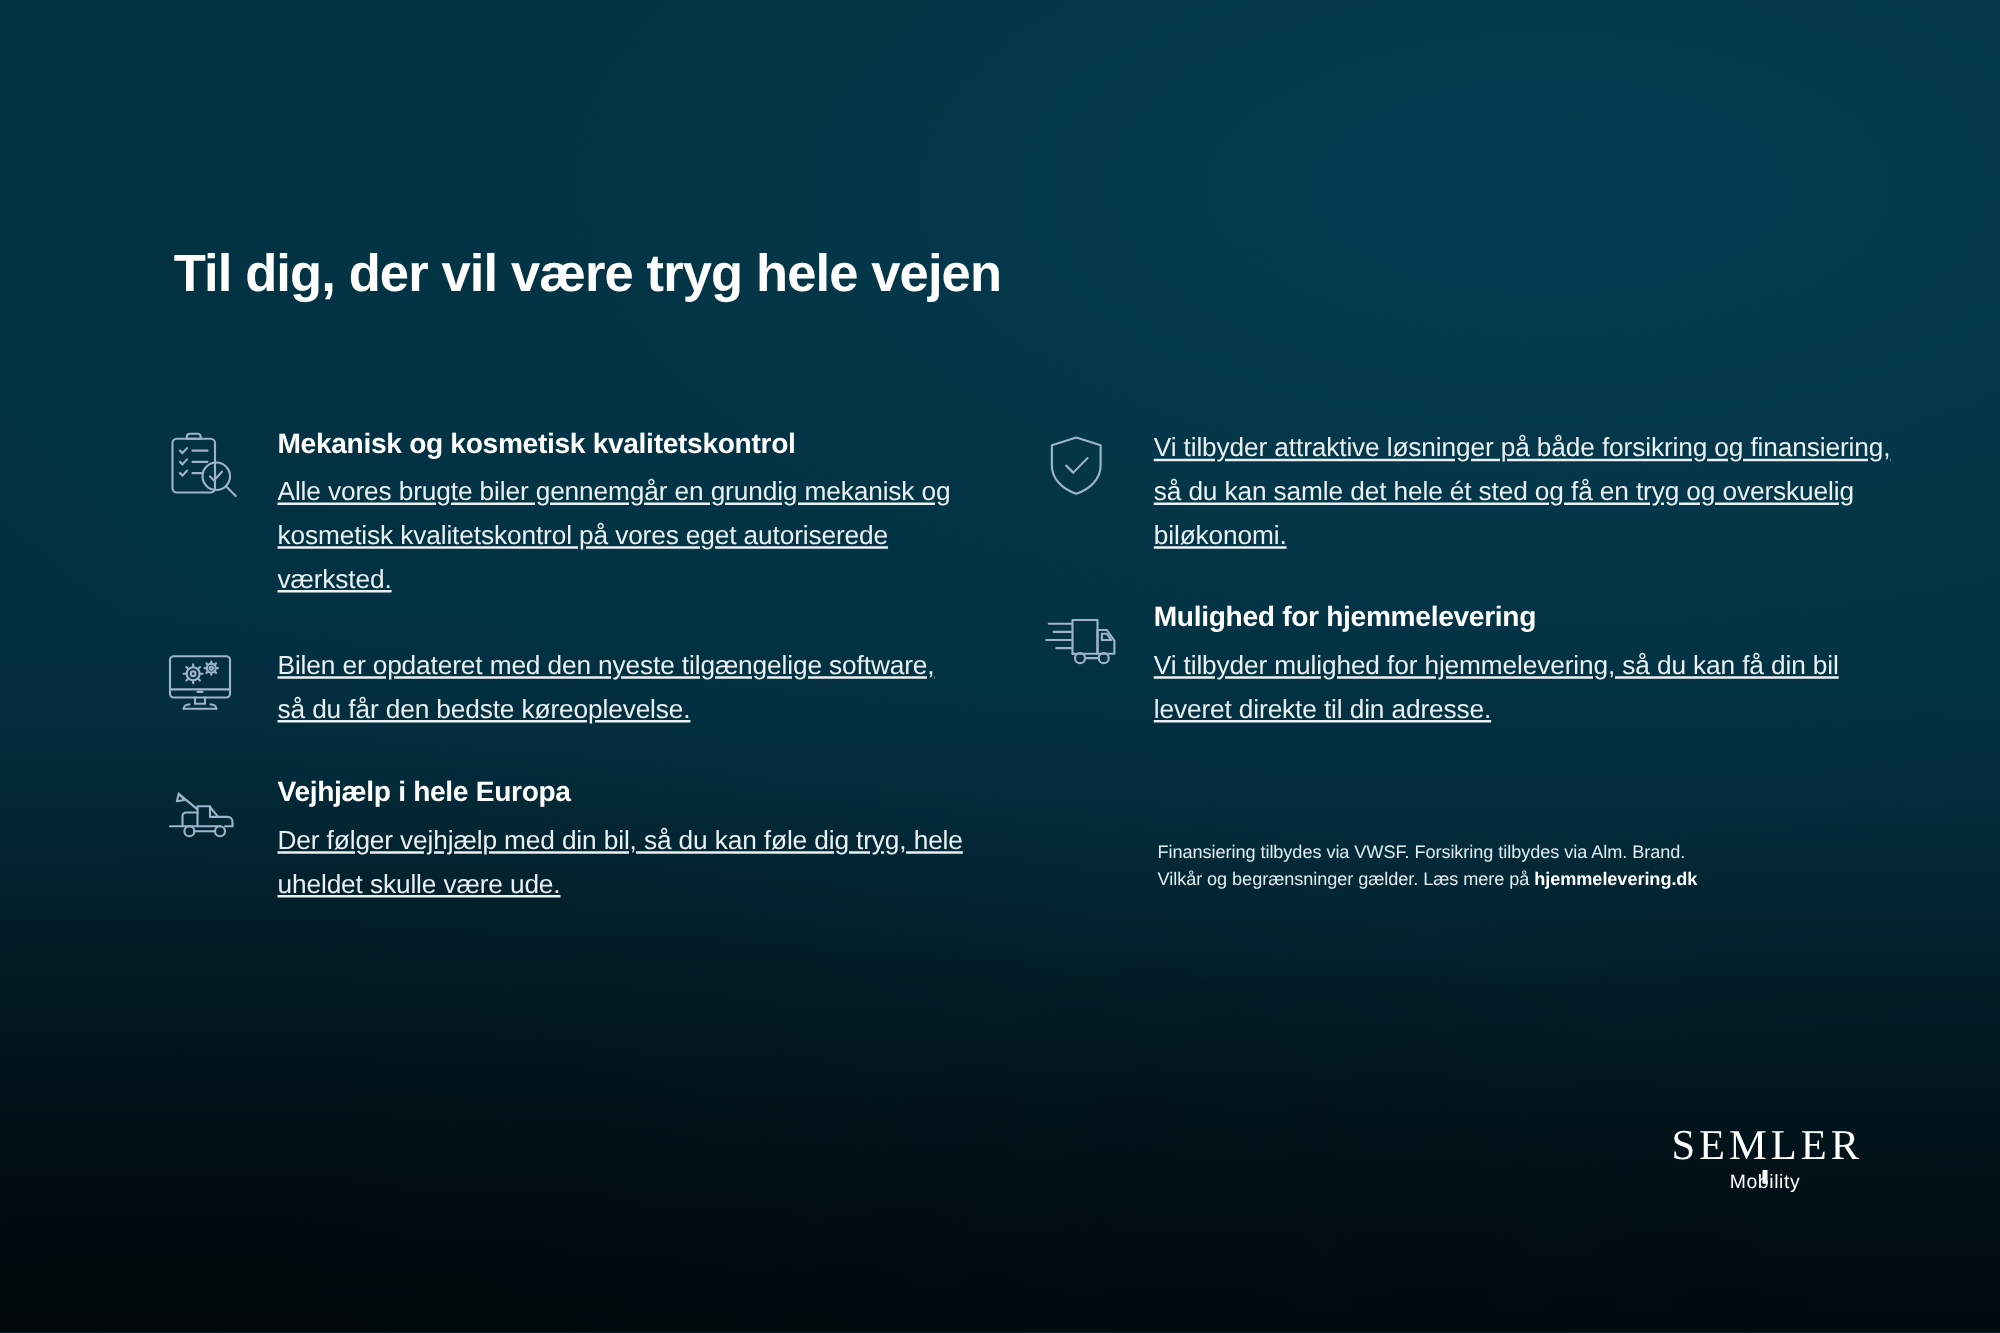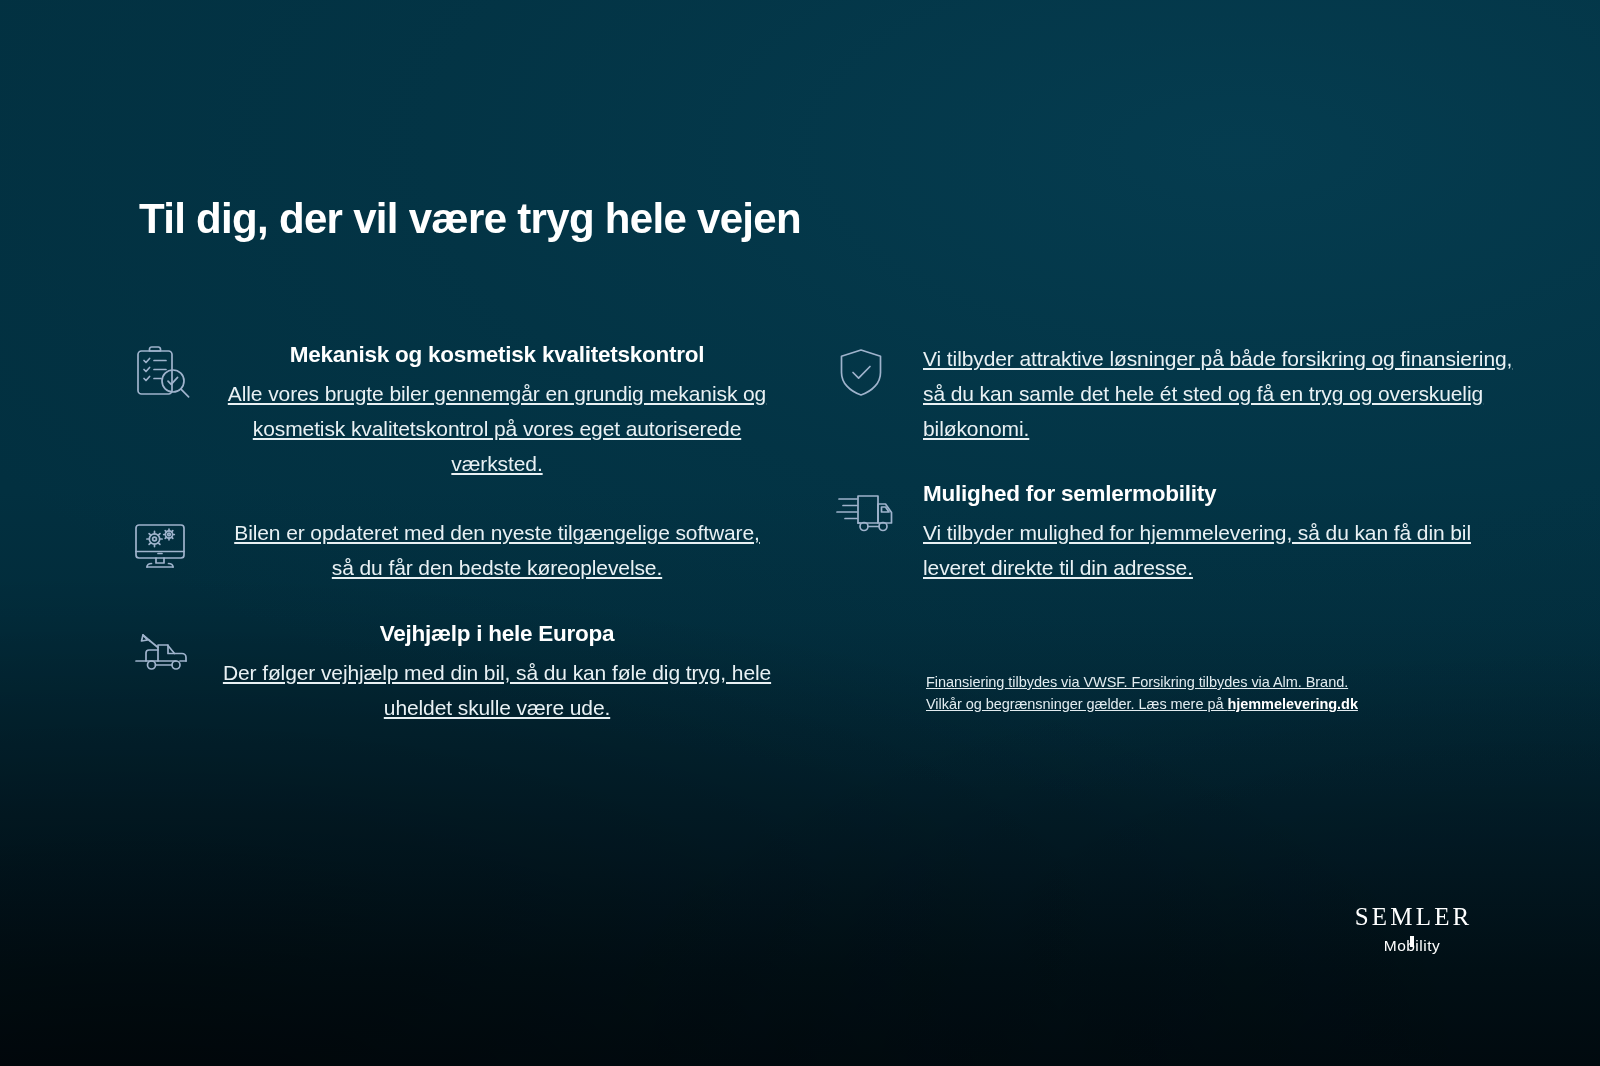--- a/index.html
+++ b/index.html
@@ -62,21 +62,21 @@
     letter-spacing: -0.7px;
     color: #ffffff;
     white-space: nowrap;
   }
 
   
   .col {
     position: absolute;
     top: 340px;
   }
-  .col-left  { left: 100px;  width: 640px; text-align: center; }
+  .col-left  { left: 100px;  width: 640px; }
   .col-right { left: 801px;  width: 690px; }
 
   .feature {
     position: relative;
     display: block;
     padding-left: 90px;
   }
   .feature + .feature { margin-top: 34px; }
 
   .feature-icon {
@@ -121,37 +121,36 @@
     position: absolute;
     left: 894px;
     top: 671px;
     width: 560px;
     margin: 0;
     font-size: 14.5px;
     line-height: 22px;
     font-weight: 400;
     letter-spacing: -0.05px;
     color: #e2ecf0;
-    text-decoration: underline;
   }
   .legal .legal-line { display: block; white-space: nowrap; }
   .legal .legal-link { font-weight: 700; color: #ffffff; }
 
   
   .logo {
     position: absolute;
     left: 1302px;
     top: 898px;
     width: 156px;
     text-align: center;
   }
   .logo-word {
     display: block;
     font-family: "Liberation Serif", serif;
-    font-size: 25px;
+    font-size: 34px;
     line-height: 38px;
     font-weight: 400;
     letter-spacing: 3.2px;
     text-indent: 3.2px;
     color: #ffffff;
   }
   .logo-rule {
     position: relative;
     height: 11px;
     margin: 7px 0 4px 0;
@@ -268,21 +267,21 @@
             <path d="M25 13h20v27H25z"></path>
             <path d="M45 21h7.5l6 8.5V40H45z"></path>
             <circle cx="31" cy="43.5" r="4"></circle>
             <circle cx="50" cy="43.5" r="4"></circle>
             <path d="M35 43.5h11"></path>
             <path d="M25 40h2"></path>
             <path d="M48.5 24h4l3.5 5h-7.5z"></path>
             <path d="M6 16h18M10 22.5h14M4 29h20M12 35.5h12"></path>
           </svg>
         </span>
-        <h2 class="feature-title">Mulighed for semlermobility</h2>
+        <h2 class="feature-title">Mulighed for hjemmelevering</h2>
         <p class="feature-desc">Vi tilbyder mulighed for hjemmelevering, så du kan få din bil leveret direkte til din adresse.</p>
       </div>
 
     </div>
 
     <p class="legal">
       <span class="legal-line">Finansiering tilbydes via VWSF. Forsikring tilbydes via Alm. Brand.</span>
       <span class="legal-line"><span>Vilkår og begrænsninger gælder. Læs mere på </span><span class="legal-link">hjemmelevering.dk</span></span>
     </p>
 

